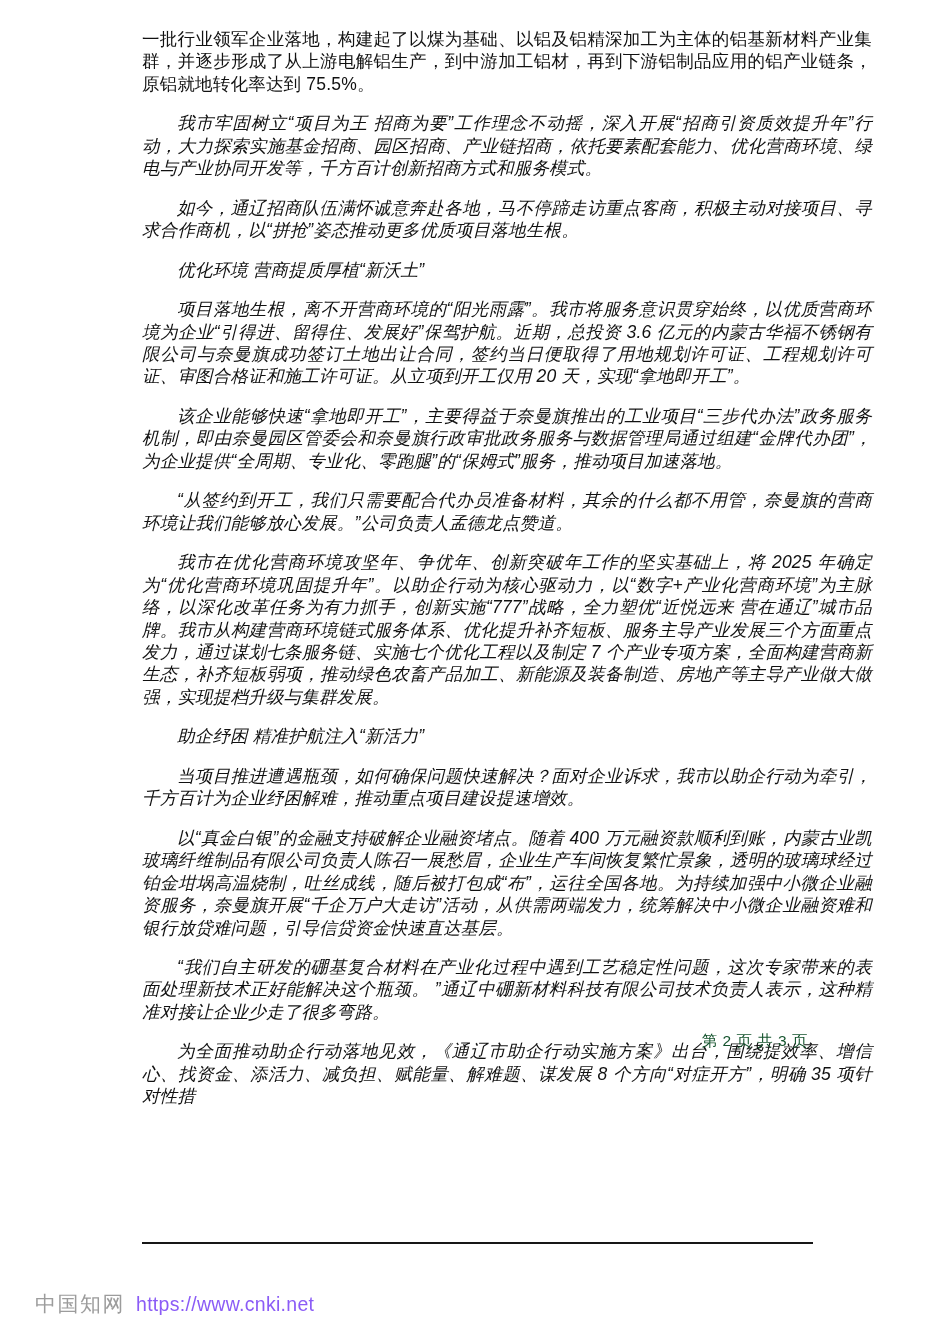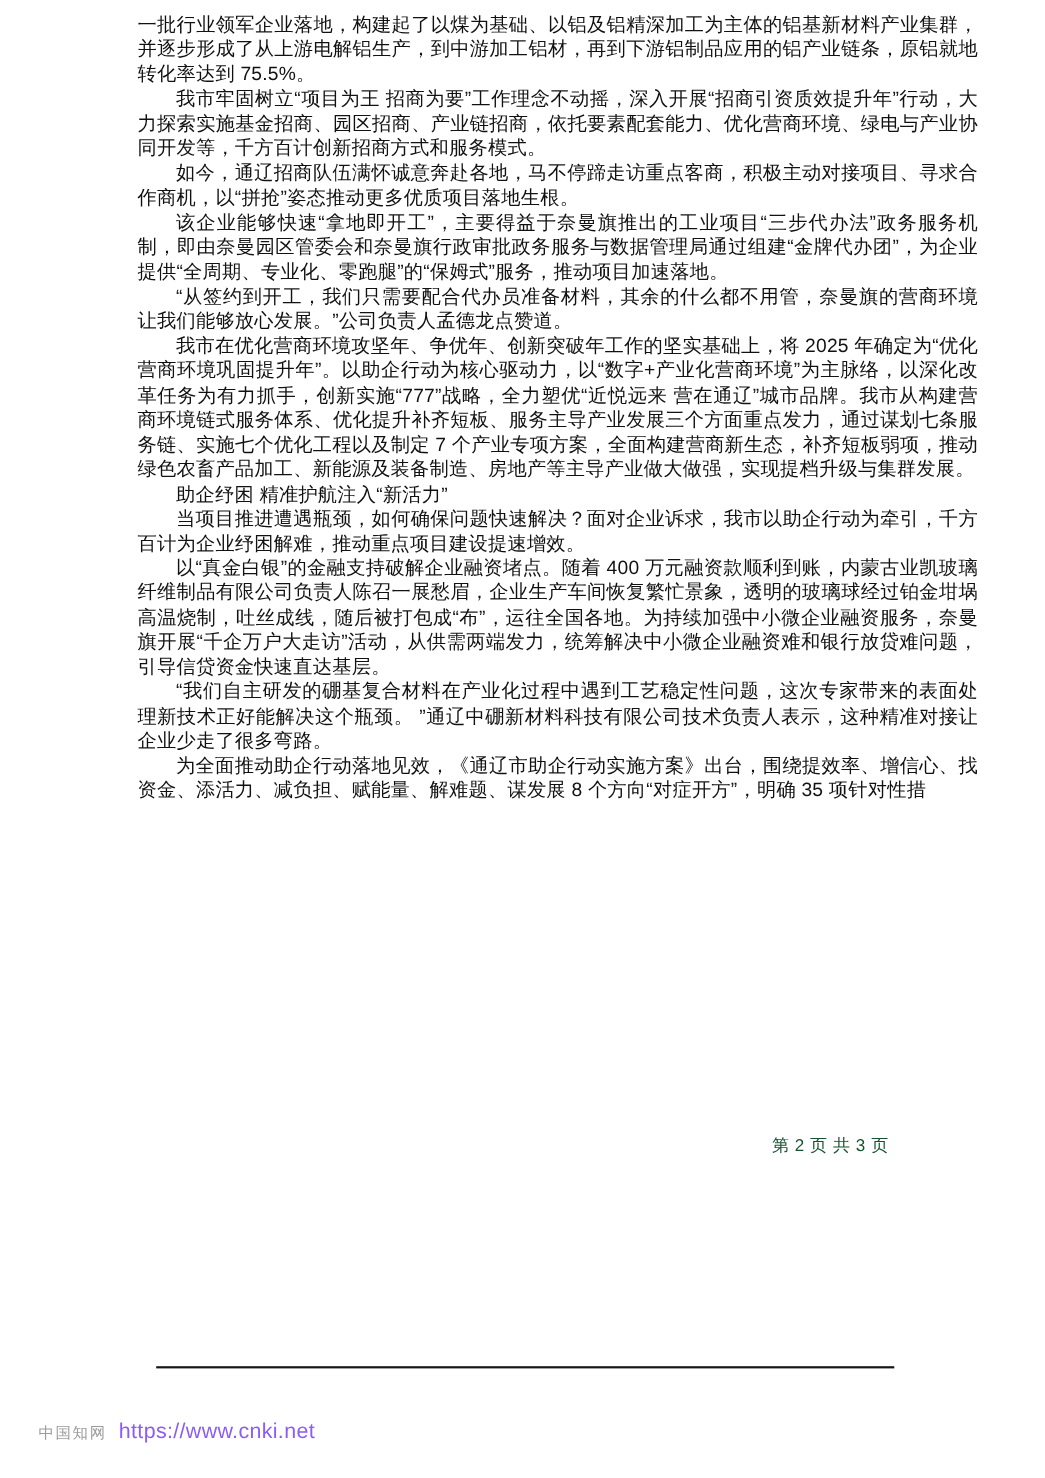--- a/index.html
+++ b/index.html
@@ -20,25 +20,26 @@
     left: 125px;
     top: 11px;
     width: 764px;
     font-size: 17.5px;
     line-height: 22.45px;
     color: #111111;
     text-align: justify;
     letter-spacing: 0.2px;
   }
   .doc-body p {
-    margin: 0;
+    margin: 17px;
     padding: 0;
   }
   .doc-body p.indent {
     text-indent: 2em;
+    font-style: italic;
   }
   .page-number {
     position: absolute;
     top: 1031px;
     right: 142px;
     font-size: 15.5px;
     color: #14532d;
     letter-spacing: 0.5px;
   }
   .footer-rule {
@@ -51,39 +52,41 @@
   }
   .site-footer {
     position: absolute;
     left: 35px;
     top: 1290px;
     display: flex;
     align-items: baseline;
     gap: 11px;
   }
   .site-footer .brand {
-    font-size: 14px;
+    font-size: 21px;
     color: #9c9c9c;
     letter-spacing: 1.5px;
   }
   .site-footer .url {
     font-size: 19.5px;
     color: #8b5cf6;
     letter-spacing: 0.3px;
   }
 </style>
 </head>
 <body>
 
 <div class="page">
 
   <div class="doc-body">
       <p class="">一批行业领军企业落地，构建起了以煤为基础、以铝及铝精深加工为主体的铝基新材料产业集群，并逐步形成了从上游电解铝生产，到中游加工铝材，再到下游铝制品应用的铝产业链条，原铝就地转化率达到 75.5%。</p>
       <p class="indent">我市牢固树立“项目为王 招商为要”工作理念不动摇，深入开展“招商引资质效提升年”行动，大力探索实施基金招商、园区招商、产业链招商，依托要素配套能力、优化营商环境、绿电与产业协同开发等，千方百计创新招商方式和服务模式。</p>
       <p class="indent">如今，通辽招商队伍满怀诚意奔赴各地，马不停蹄走访重点客商，积极主动对接项目、寻求合作商机，以“拼抢”姿态推动更多优质项目落地生根。</p>
+      <p class="indent">优化环境 营商提质厚植“新沃土”</p>
+      <p class="indent">项目落地生根，离不开营商环境的“阳光雨露”。我市将服务意识贯穿始终，以优质营商环境为企业“引得进、留得住、发展好”保驾护航。近期，总投资 3.6 亿元的内蒙古华福不锈钢有限公司与奈曼旗成功签订土地出让合同，签约当日便取得了用地规划许可证、工程规划许可证、审图合格证和施工许可证。从立项到开工仅用 20 天，实现“拿地即开工”。</p>
       <p class="indent">该企业能够快速“拿地即开工”，主要得益于奈曼旗推出的工业项目“三步代办法”政务服务机制，即由奈曼园区管委会和奈曼旗行政审批政务服务与数据管理局通过组建“金牌代办团”，为企业提供“全周期、专业化、零跑腿”的“保姆式”服务，推动项目加速落地。</p>
       <p class="indent">“从签约到开工，我们只需要配合代办员准备材料，其余的什么都不用管，奈曼旗的营商环境让我们能够放心发展。”公司负责人孟德龙点赞道。</p>
       <p class="indent">我市在优化营商环境攻坚年、争优年、创新突破年工作的坚实基础上，将 2025 年确定为“优化营商环境巩固提升年”。以助企行动为核心驱动力，以“数字+产业化营商环境”为主脉络，以深化改革任务为有力抓手，创新实施“777”战略，全力塑优“近悦远来 营在通辽”城市品牌。我市从构建营商环境链式服务体系、优化提升补齐短板、服务主导产业发展三个方面重点发力，通过谋划七条服务链、实施七个优化工程以及制定 7 个产业专项方案，全面构建营商新生态，补齐短板弱项，推动绿色农畜产品加工、新能源及装备制造、房地产等主导产业做大做强，实现提档升级与集群发展。</p>
       <p class="indent">助企纾困 精准护航注入“新活力”</p>
       <p class="indent">当项目推进遭遇瓶颈，如何确保问题快速解决？面对企业诉求，我市以助企行动为牵引，千方百计为企业纾困解难，推动重点项目建设提速增效。</p>
       <p class="indent">以“真金白银”的金融支持破解企业融资堵点。随着 400 万元融资款顺利到账，内蒙古业凯玻璃纤维制品有限公司负责人陈召一展愁眉，企业生产车间恢复繁忙景象，透明的玻璃球经过铂金坩埚高温烧制，吐丝成线，随后被打包成“布”，运往全国各地。为持续加强中小微企业融资服务，奈曼旗开展“千企万户大走访”活动，从供需两端发力，统筹解决中小微企业融资难和银行放贷难问题，引导信贷资金快速直达基层。</p>
       <p class="indent">“我们自主研发的硼基复合材料在产业化过程中遇到工艺稳定性问题，这次专家带来的表面处理新技术正好能解决这个瓶颈。 ”通辽中硼新材料科技有限公司技术负责人表示，这种精准对接让企业少走了很多弯路。</p>
       <p class="indent">为全面推动助企行动落地见效，《通辽市助企行动实施方案》出台，围绕提效率、增信心、找资金、添活力、减负担、赋能量、解难题、谋发展 8 个方向“对症开方”，明确 35 项针对性措</p>
     </div>
 

